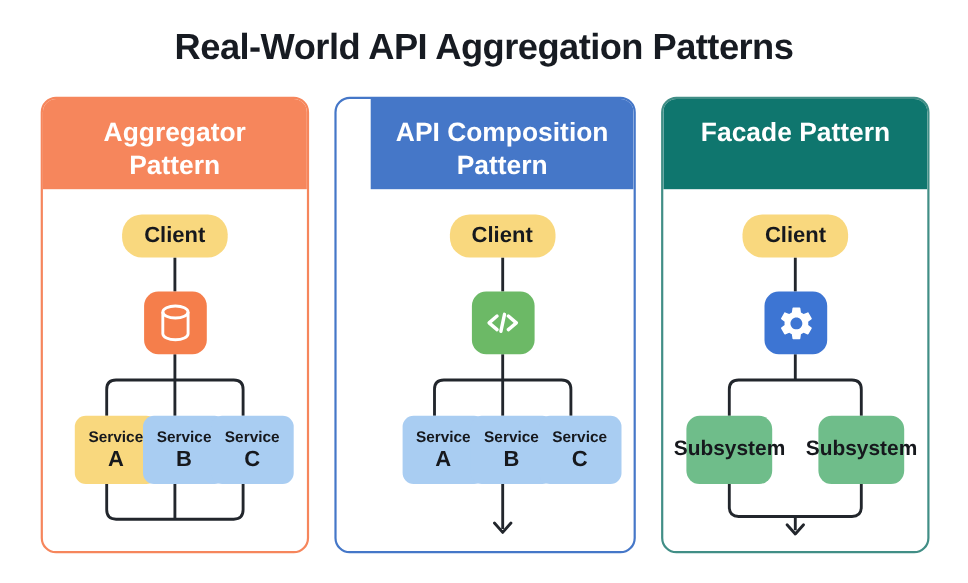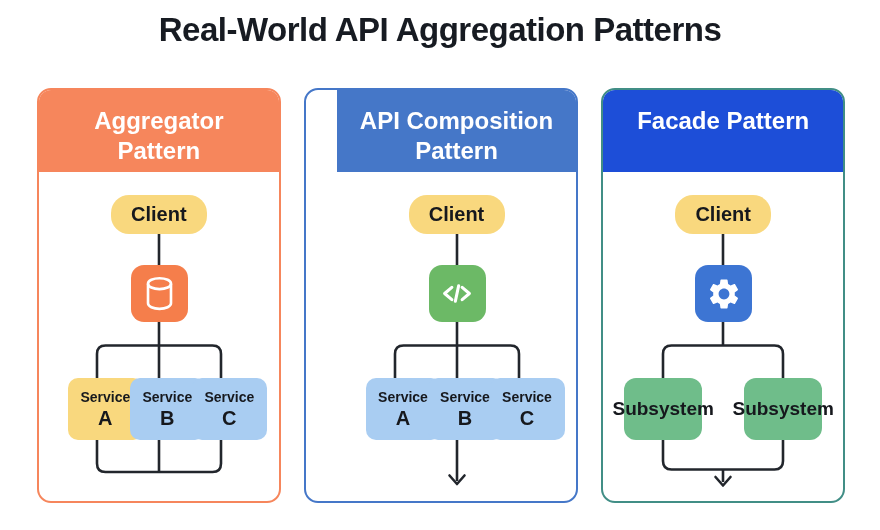--- a/index.html
+++ b/index.html
@@ -4,21 +4,21 @@
 <style>
   html, body { margin: 0; padding: 0; }
   body {
     width: 880px; height: 530px;
     background: #ffffff;
     font-family: "Liberation Sans", "DejaVu Sans", sans-serif;
     position: relative;
     overflow: hidden;
   }
   .page-title {
-    position: absolute; top: 11px; left: 0; width: 880px;
+    position: absolute; top: 24px; left: 0; width: 880px;
     text-align: center;
     font-size: 33px; font-weight: 700; color: #171b22;
     letter-spacing: -0.5px;
     margin: 0;
   }
   .panels {
     position: absolute; left: 37px; top: 88px;
     width: 808px; height: 415px;
     display: flex; gap: 23px;
   }
@@ -38,21 +38,21 @@
   .panel-header {
     height: 82px; box-sizing: border-box;
     padding-top: 16px;
     color: #ffffff;
     font-size: 24px; font-weight: 700; line-height: 30px;
     text-align: center;
   }
   .panel-header .hd-text { max-width: 196px; margin: 0 auto; }
   .hd-orange { background: #F6865C; }
   .hd-blue   { background: #4577C8; }
-  .hd-teal   { background: #1d4ed8; }
+  .hd-teal   { background: #0f766e; }
 
   .panel-body { position: relative; flex: 1; }
 
   .connectors {
     position: absolute; top: 0; left: 50%; margin-left: -125px;
     width: 250px; height: 329px;
   }
 
   .client-box {
     position: absolute; top: 23px; left: 50%; margin-left: -48px;

